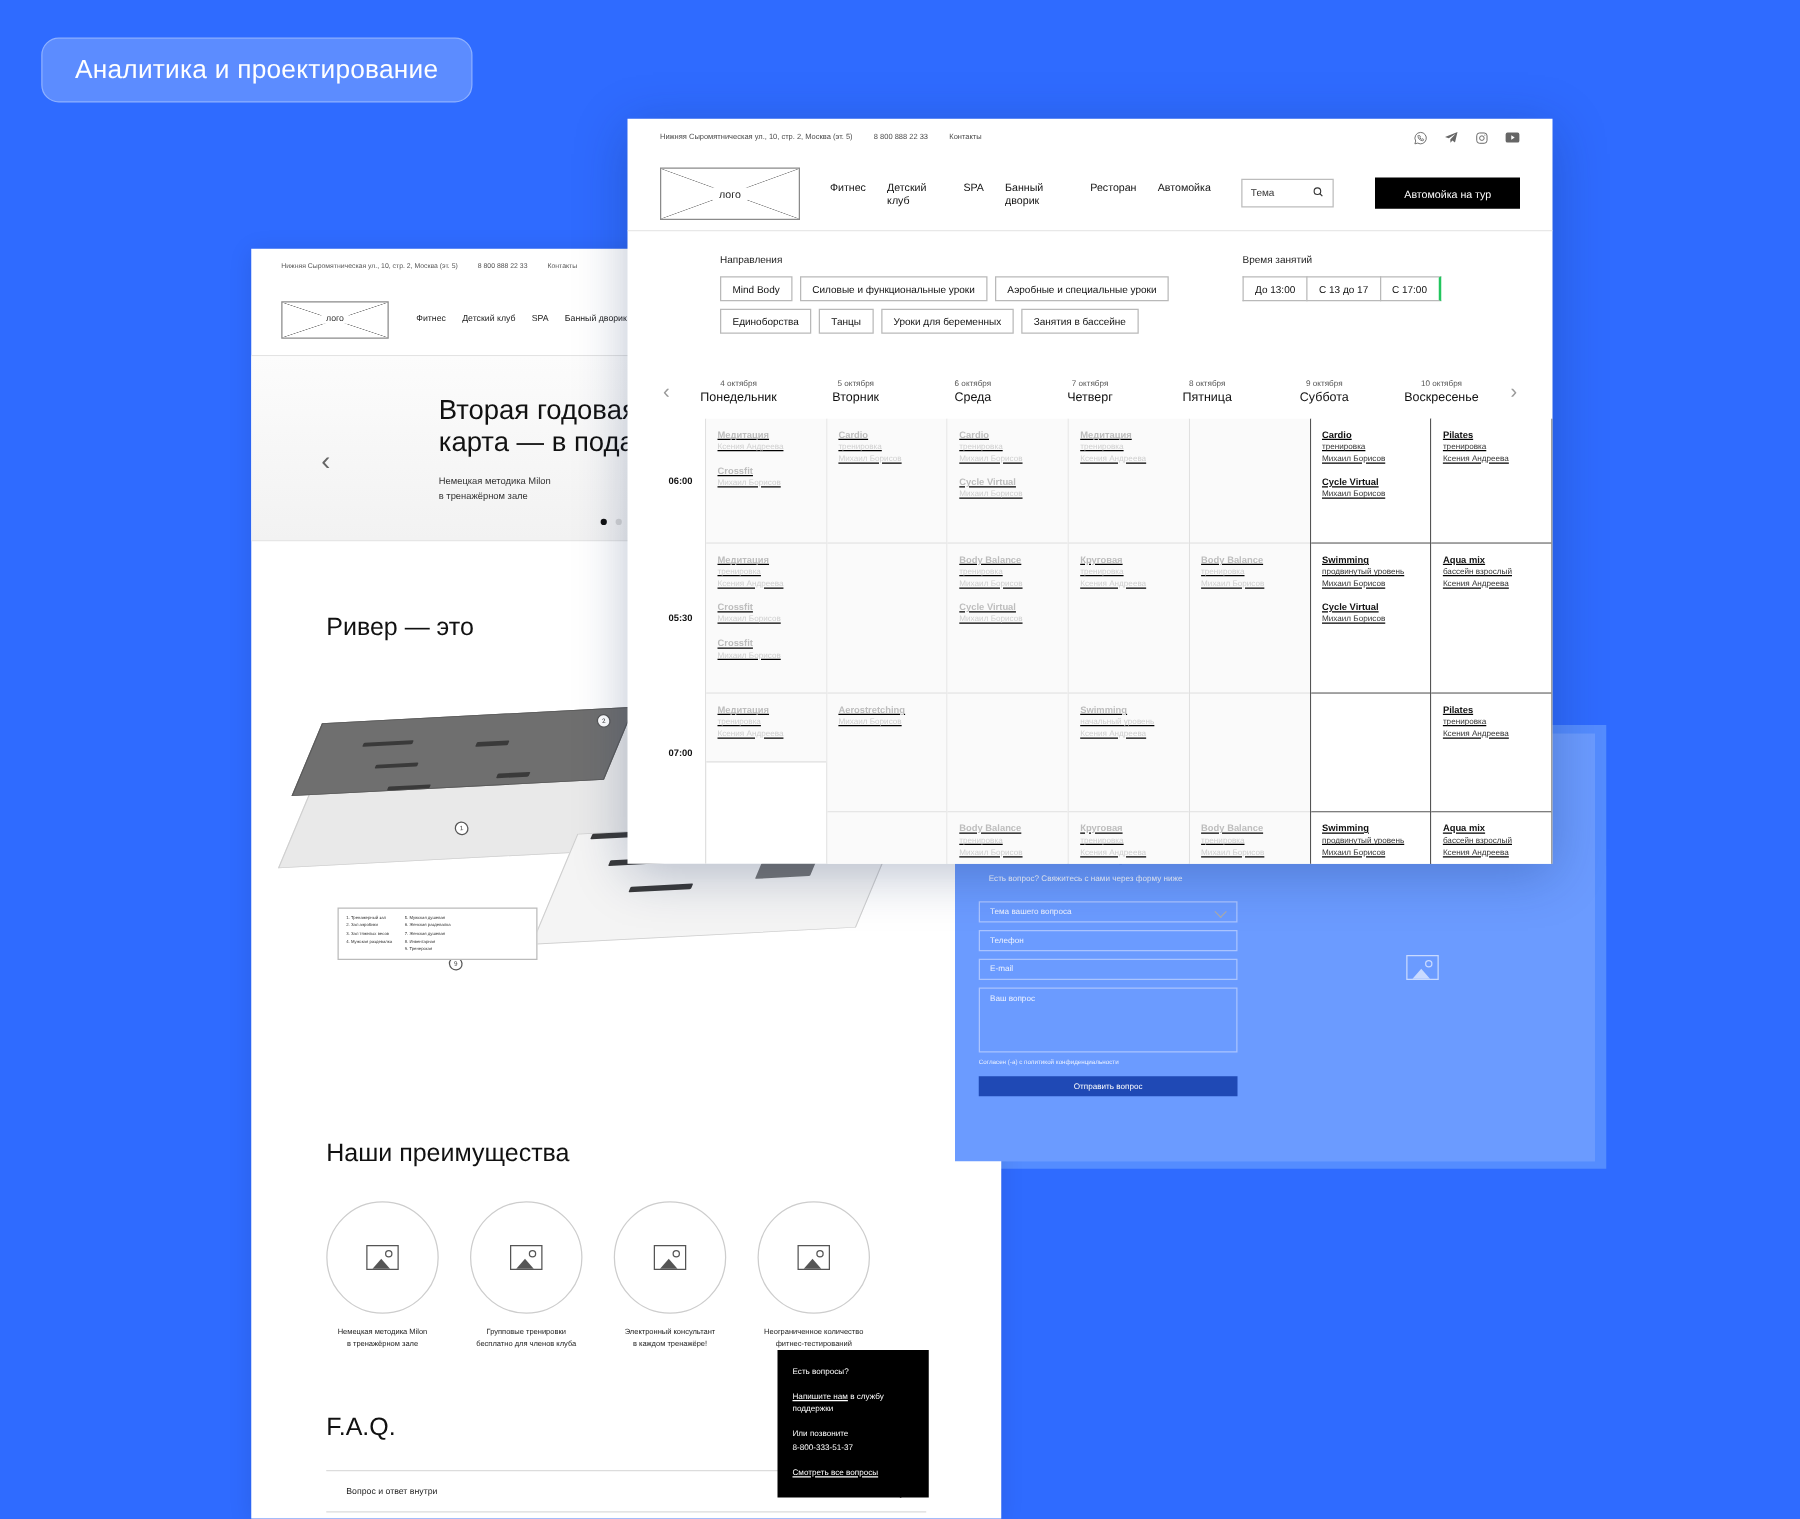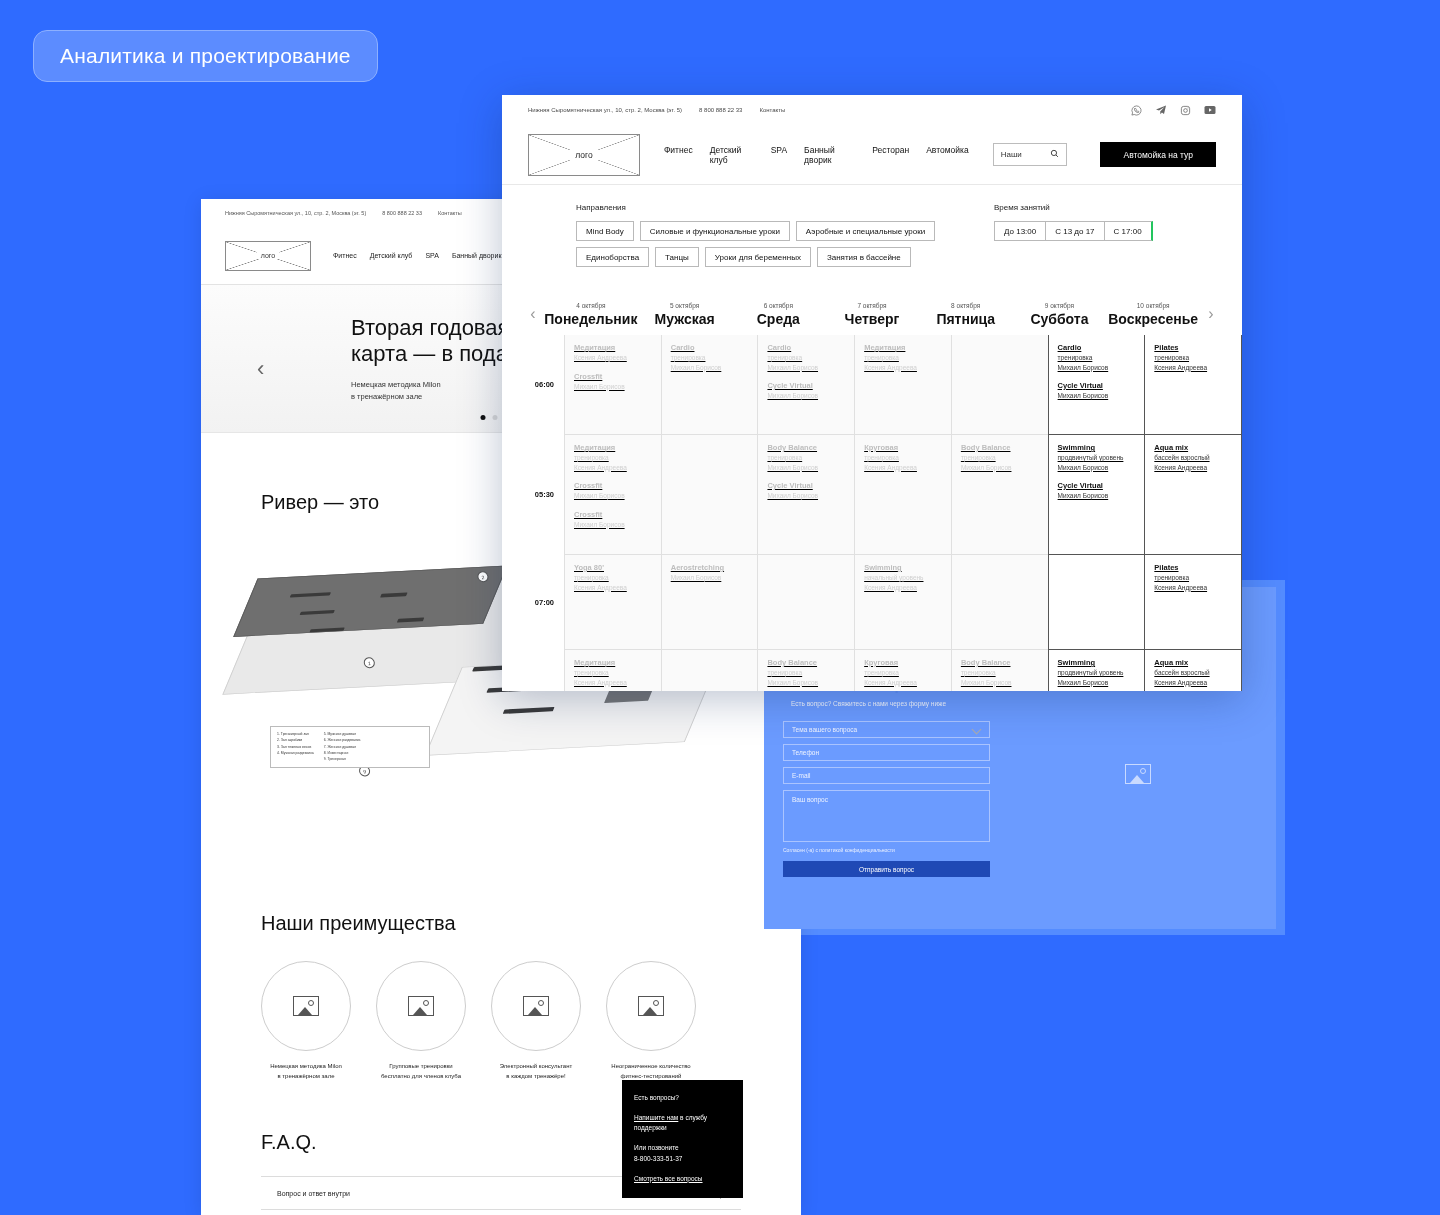--- a/index.html
+++ b/index.html
@@ -247,21 +247,21 @@
   .seg .chip:last-child { border-right: 2px solid #22c55e; }
 
   .days {
     display: flex; align-items: center; margin-top: 26px;
     padding: 0 20px; height: 42px;
   }
   .day-arrow { width: 22px; text-align: center; color: #9a9a9a; font-size: 16px; font-weight: 300; }
   .day-cells { display: flex; flex: 1; }
   .day { flex: 1; text-align: center; }
   .day-date { font-size: 6.5px; color: #555; }
-  .day-name { font-size: 14px; color: #111; font-weight: 700; margin-top: 2px; }
+  .day-name { font-size: 10px; color: #111; font-weight: 400; margin-top: 2px; }
 
   .grid { display: flex; padding-left: 20px; }
   .time-col { width: 42px; flex: none; }
   .cols { flex: 1; display: flex; border-left: 1px solid #e0e0e0; text-decoration: underline; }
   .dcol { flex: 1; border-right: 1px solid #e0e0e0; }
   .dcol.hot { border-right: 1px solid #555; border-left: 1px solid #555; margin-left: -1px; }
   .cell { border-bottom: 1px solid #e0e0e0; padding: 8px 8px 8px 9px; background: #fafafa; }
   .dcol.hot .cell { background: #fff; border-bottom: 1px solid #555; }
   .tslot { display: flex; align-items: center; justify-content: flex-end;
            padding-right: 10px; font-size: 7.5px; font-weight: 700; color: #111;
@@ -494,21 +494,21 @@
       </div>
       <div class="s-nav-links">
         <span>Фитнес</span>
         <span>Детский клуб</span>
         <span>SPA</span>
         <span>Банный дворик</span>
         <span>Ресторан</span>
         <span>Автомойка</span>
       </div>
       <div class="s-search">
-        <span>Наши</span>
+        <span>Тема</span>
         <span>
           <svg width="9" height="9" viewBox="0 0 24 24" fill="none" stroke="#333" stroke-width="2.4">
             <circle cx="10.5" cy="10.5" r="7"></circle>
               <path d="M16 16l5 5"></path>
           </svg>
         </span>
       </div>
       <div class="s-cta">Автомойка на тур</div>
     </div>
 
@@ -537,21 +537,21 @@
 
     <div class="days">
       <div class="day-arrow">‹</div>
       <div class="day-cells">
         <div class="day">
           <div class="day-date">4 октября</div>
           <div class="day-name">Понедельник</div>
         </div>
         <div class="day">
           <div class="day-date">5 октября</div>
-          <div class="day-name">Мужская</div>
+          <div class="day-name">Вторник</div>
         </div>
         <div class="day">
           <div class="day-date">6 октября</div>
           <div class="day-name">Среда</div>
         </div>
         <div class="day">
           <div class="day-date">7 октября</div>
           <div class="day-name">Четверг</div>
         </div>
         <div class="day">
@@ -597,27 +597,20 @@
               </div>
               <div class="ev">
                 <div class="ev-t">Crossfit</div>
                 <div class="ev-s">Михаил Борисов</div>
               </div>
               <div class="ev">
                 <div class="ev-t">Crossfit</div>
                 <div class="ev-s">Михаил Борисов</div>
               </div>
             </div>
-            <div class="cell" style="height: 95px;">
-              <div class="ev">
-                <div class="ev-t">Yoga 80'</div>
-                <div class="ev-s">тренировка</div>
-                <div class="ev-s">Ксения Андреева</div>
-              </div>
-            </div>
             <div class="cell" style="height: 55px;">
               <div class="ev">
                 <div class="ev-t">Медитация</div>
                 <div class="ev-s">тренировка</div>
                 <div class="ev-s">Ксения Андреева</div>
               </div>
             </div>
           </div>
           <div class="dcol">
             <div class="cell" style="height: 100px;">

